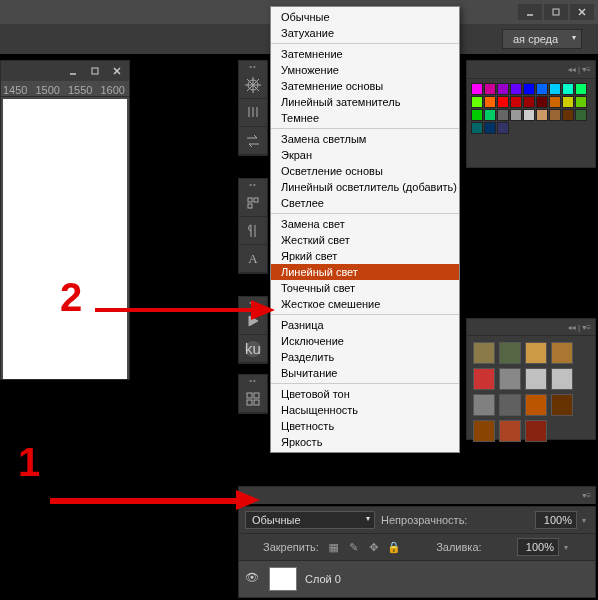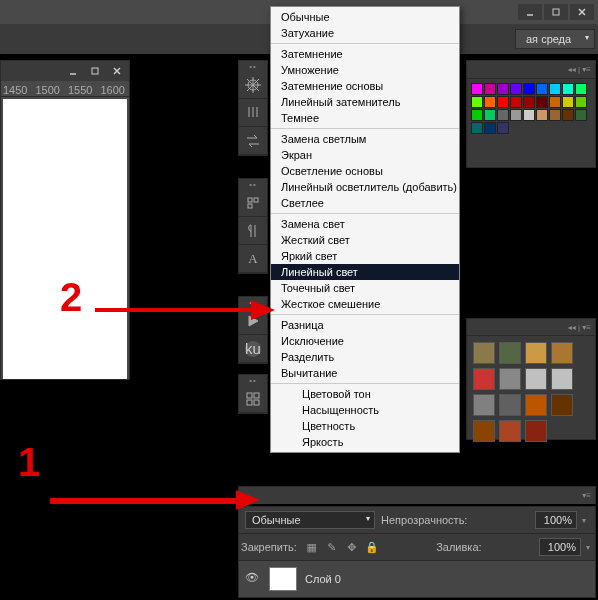--- a/index.html
+++ b/index.html
@@ -4,21 +4,21 @@
 <style>
   * { box-sizing: border-box; margin: 0; padding: 0; font-family: Tahoma, sans-serif; font-size: 11px; }
   body { background: #000; width: 598px; height: 600px; position: relative; overflow: hidden; }
   .app { position: absolute; top: 0; left: 0; width: 598px; height: 600px; background: #000; }
   
   
   .topbar { position: absolute; top: 0; left: 0; right: 0; height: 24px; background: #494949; display: flex; justify-content: flex-end; align-items: center; padding-right: 4px; gap: 2px; }
   .winbtn { width: 24px; height: 16px; background: #3a3a3a; color: #ccc; display: flex; align-items: center; justify-content: center; cursor: pointer; }
   .winbtn svg { width: 10px; height: 10px; }
   
-  .secondbar { position: absolute; top: 24px; left: 0; right: 0; height: 30px; background: #3a3a3a; display: flex; justify-content: flex-end; align-items: center; padding-right: 3px; }
+  .secondbar { position: absolute; top: 24px; left: 0; right: 0; height: 30px; background: #3a3a3a; display: flex; justify-content: flex-end; align-items: center; padding-right: 16px; }
   .workspace-dd { background: #4a4a4a; color: #ddd; padding: 3px 20px 3px 10px; border: 1px solid #2a2a2a; position: relative; min-width: 80px; }
   .workspace-dd::after { content: '▾'; position: absolute; right: 5px; top: 3px; font-size: 8px; }
   
   
   .docwin { position: absolute; top: 60px; left: 0; width: 130px; height: 320px; background: #494949; border: 1px solid #2a2a2a; }
   .docwin-titlebar { height: 20px; background: #3a3a3a; display: flex; justify-content: flex-end; align-items: center; gap: 2px; padding-right: 2px; }
   .docwin-titlebar .winbtn { width: 20px; height: 14px; }
   .ruler { height: 16px; background: #494949; color: #aaa; font-size: 8px; display: flex; align-items: flex-end; padding-left: 2px; border-bottom: 1px solid #2a2a2a; }
   .ruler span { margin-right: 8px; }
   .canvas { background: #fff; height: 280px; margin: 2px; }
@@ -26,23 +26,23 @@
   
   .vtoolbar { position: absolute; top: 60px; left: 238px; width: 30px; background: #3a3a3a; border: 1px solid #2a2a2a; }
   .vtool { width: 28px; height: 28px; display: flex; align-items: center; justify-content: center; color: #aaa; border-bottom: 1px solid #2a2a2a; }
   .vtool svg { width: 16px; height: 16px; stroke: #aaa; fill: none; }
   .vtool-header { height: 10px; display: flex; align-items: center; justify-content: center; }
   .vtool-header span { font-size: 8px; color: #888; letter-spacing: 1px; }
   
   
   .blend-menu { position: absolute; top: 6px; left: 270px; width: 190px; background: #f5f5f5; border: 1px solid #888; box-shadow: 2px 2px 6px rgba(0,0,0,0.5); z-index: 100; }
   .blend-menu .group { border-bottom: 1px solid #ccc; padding: 2px 0; }
-  .blend-menu .group:last-child { border-bottom: none; padding-left: 21px; }
+  .blend-menu .group:last-child { border-bottom: none; }
   .blend-menu .item { padding: 2px 10px; color: #000; cursor: pointer; white-space: nowrap; }
-  .blend-menu .item.selected { background: #0f172a; color: #fff; }
+  .blend-menu .item.selected { background: #c2410c; color: #fff; }
   
   
   .swatches-panel { position: absolute; top: 60px; right: 2px; width: 130px; height: 90px; background: #3a3a3a; border: 1px solid #2a2a2a; padding: 4px; }
   .swatch-grid { display: flex; flex-wrap: wrap; gap: 1px; }
   .swatch { width: 12px; height: 12px; border: 1px solid #222; }
   
   .styles-panel { position: absolute; top: 335px; right: 2px; width: 130px; height: 105px; background: #3a3a3a; border: 1px solid #2a2a2a; padding: 6px; }
   .style-grid { display: flex; flex-wrap: wrap; gap: 4px; }
   .style-sw { width: 22px; height: 22px; border: 1px solid #555; }
   
@@ -51,21 +51,21 @@
   
   .layers-panel { position: absolute; bottom: 2px; left: 238px; right: 2px; background: #3a3a3a; border: 1px solid #2a2a2a; }
   .layers-row1 { display: flex; align-items: center; padding: 4px 6px; gap: 6px; }
   .blend-select { flex: 0 0 130px; background: #2a2a2a; color: #ddd; padding: 2px 6px; border: 1px solid #555; position: relative; }
   .blend-select::after { content: '▾'; position: absolute; right: 4px; top: 2px; font-size: 8px; }
   .label { color: #bbb; }
   .pct-input { background: #2a2a2a; color: #ddd; border: 1px solid #555; padding: 2px 4px; width: 42px; text-align: right; }
   .pct-wrap { display: flex; align-items: center; gap: 2px; margin-left: auto; }
   .pct-wrap .chev { color: #888; font-size: 8px; padding: 0 3px; }
   
-  .layers-row2 { display: flex; align-items: center; padding: 4px 2px; gap: 8px; border-top: 1px solid #2a2a2a; }
+  .layers-row2 { display: flex; align-items: center; padding: 4px 24px; gap: 8px; border-top: 1px solid #2a2a2a; }
   .lock-icons { display: flex; gap: 6px; color: #999; }
   .lock-icons span { width: 14px; height: 14px; display: flex; align-items: center; justify-content: center; }
   
   .layer-row { display: flex; align-items: center; padding: 6px; gap: 8px; background: #454545; border-top: 1px solid #2a2a2a; }
   .eye { width: 16px; height: 16px; color: #ccc; }
   .layer-thumb { width: 28px; height: 24px; background: #fff; border: 1px solid #777; }
   .layer-name { color: #ddd; }
   
   
   .annotation { position: absolute; color: #e20000; font-weight: bold; font-size: 40px; font-family: Arial; z-index: 200; }

